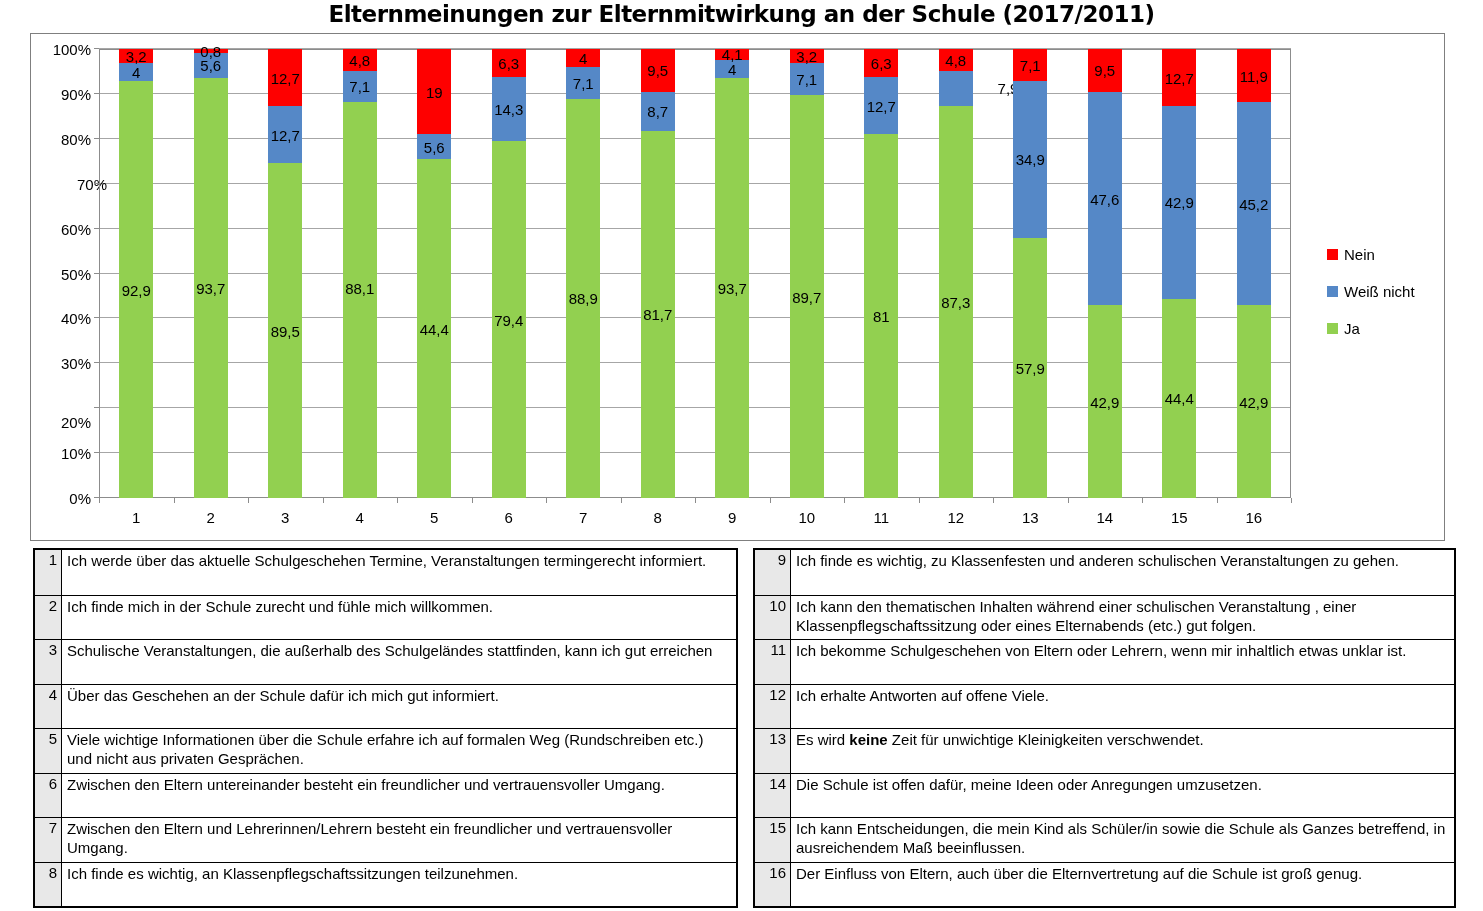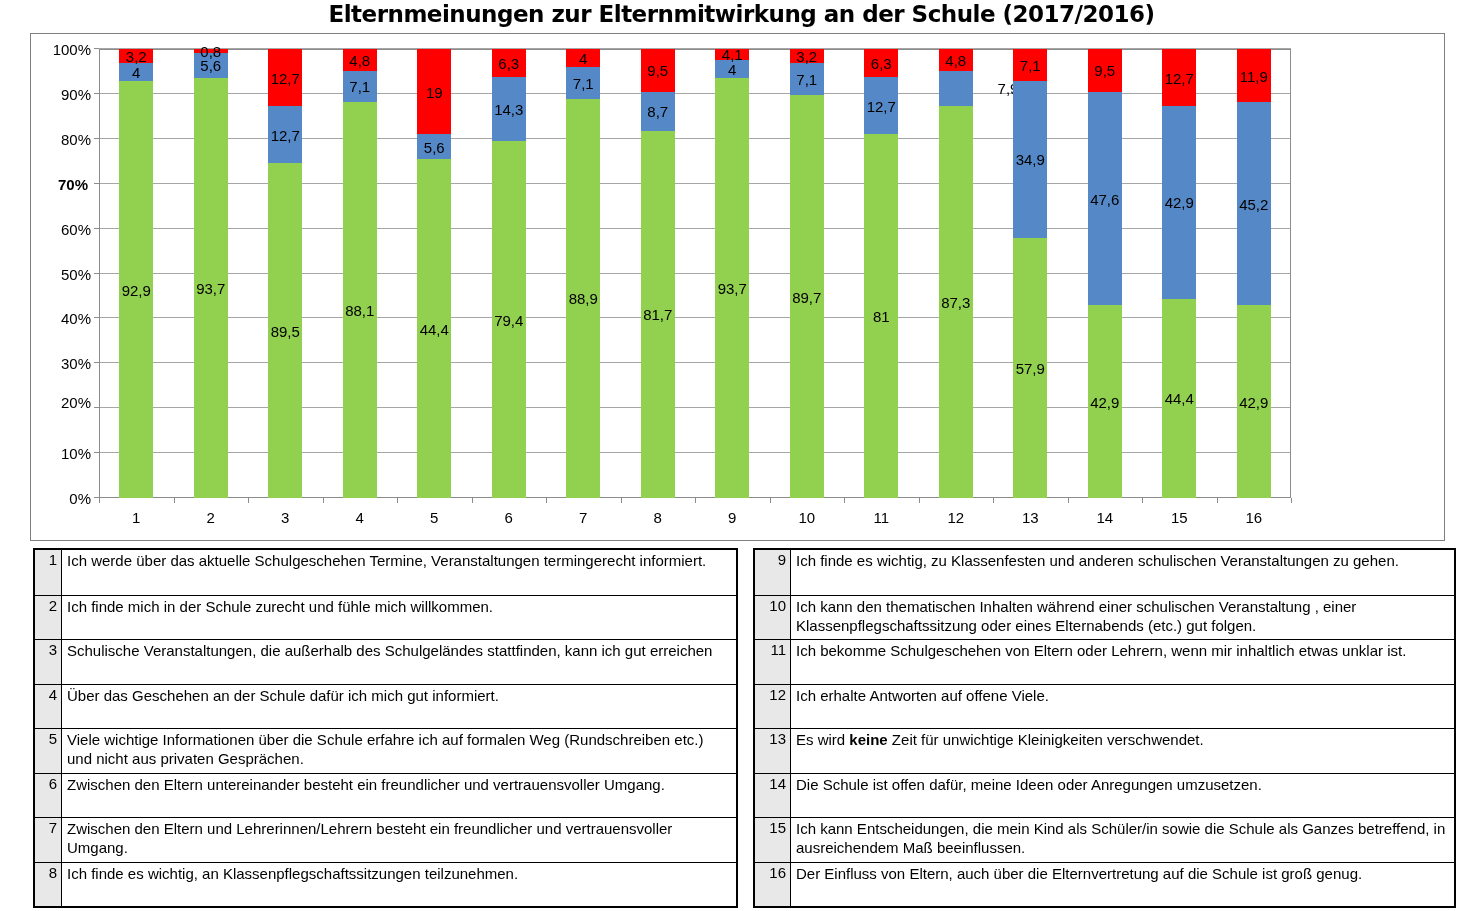--- a/index.html
+++ b/index.html
@@ -42,44 +42,58 @@
     text-align:right; padding:1px 4px 0 0; font-size:15px;
   }
   #tableR .qnum { flex-basis:36px; }
   .qtext { flex:1; padding:1px 5px; font-size:15px; line-height:1.27; }
   .qtext b { font-weight:bold; }
 </style>
 </head>
 <body>
 
 <div id="page">
-  <div id="title">Elternmeinungen zur Elternmitwirkung an der Schule (2017/2016)</div>
+  <div id="title">Elternmeinungen zur Elternmitwirkung an der Schule (2017/2011)</div>
   <div id="chart">
+    <div id="legend">
+        <div class="legend-item">
+          <span class="legend-swatch" style="background: rgb(254, 0, 0);"></span>
+          <span>Nein</span>
+        </div>
+        <div class="legend-item">
+          <span class="legend-swatch" style="background: rgb(85, 136, 199);"></span>
+          <span>Weiß nicht</span>
+        </div>
+        <div class="legend-item">
+          <span class="legend-swatch" style="background: rgb(146, 208, 80);"></span>
+          <span>Ja</span>
+        </div>
+      </div>
   <div class="ylabel" style="left: 10px; top: 464px; width: 50px;">0%</div>
       <div class="ytickmark" style="left: 63px; top: 463px;"></div>
       <div class="gridline" style="left: 68px; top: 418.1px; width: 1192px;"></div>
       <div class="ylabel" style="left: 10px; top: 419.1px; width: 50px;">10%</div>
       <div class="ytickmark" style="left: 63px; top: 418.1px;"></div>
       <div class="gridline" style="left: 68px; top: 373.2px; width: 1192px;"></div>
-      <div class="ylabel" style="left: 10px; top: 368px; width: 50px;">20%</div>
+      <div class="ylabel" style="left: 10px; top: 388px; width: 50px;">20%</div>
       <div class="ytickmark" style="left: 63px; top: 373.2px;"></div>
       <div class="gridline" style="left: 68px; top: 328.3px; width: 1192px;"></div>
       <div class="ylabel" style="left: 10px; top: 329.3px; width: 50px;">30%</div>
       <div class="ytickmark" style="left: 63px; top: 328.3px;"></div>
       <div class="gridline" style="left: 68px; top: 283.4px; width: 1192px;"></div>
       <div class="ylabel" style="left: 10px; top: 284.4px; width: 50px;">40%</div>
       <div class="ytickmark" style="left: 63px; top: 283.4px;"></div>
       <div class="gridline" style="left: 68px; top: 238.5px; width: 1192px;"></div>
       <div class="ylabel" style="left: 10px; top: 239.5px; width: 50px;">50%</div>
       <div class="ytickmark" style="left: 63px; top: 238.5px;"></div>
       <div class="gridline" style="left: 68px; top: 193.6px; width: 1192px;"></div>
       <div class="ylabel" style="left: 10px; top: 194.6px; width: 50px;">60%</div>
       <div class="ytickmark" style="left: 63px; top: 193.6px;"></div>
       <div class="gridline" style="left: 68px; top: 148.7px; width: 1192px;"></div>
-      <div class="ylabel" style="left: 7px; top: 149.7px; width: 50px; font-weight: bold;">70%</div>
+      <div class="ylabel" style="left: 26px; top: 149.7px; width: 50px;">70%</div>
       <div class="ytickmark" style="left: 63px; top: 148.7px;"></div>
       <div class="gridline" style="left: 68px; top: 103.8px; width: 1192px;"></div>
       <div class="ylabel" style="left: 10px; top: 104.8px; width: 50px;">80%</div>
       <div class="ytickmark" style="left: 63px; top: 103.8px;"></div>
       <div class="gridline" style="left: 68px; top: 58.9px; width: 1192px;"></div>
       <div class="ylabel" style="left: 10px; top: 59.9px; width: 50px;">90%</div>
       <div class="ytickmark" style="left: 63px; top: 58.9px;"></div>
       <div class="gridline" style="left: 68px; top: 14px; width: 1192px;"></div>
       <div class="ylabel" style="left: 10px; top: 15px; width: 50px;">100%</div>
       <div class="ytickmark" style="left: 63px; top: 14px;"></div>
@@ -118,21 +132,21 @@
       <div class="seg" style="left: 237.25px; top: 129.046px; width: 34px; height: 334.954px; background: rgb(146, 208, 80);"></div>
       <div class="seg" style="left: 237.25px; top: 72.023px; width: 34px; height: 57.023px; background: rgb(85, 136, 199);"></div>
       <div class="seg" style="left: 237.25px; top: 15px; width: 34px; height: 57.023px; background: rgb(254, 0, 0);"></div>
       <div class="seglabel" style="left: 254.25px; top: 296.523px;">89,5</div>
       <div class="seglabel" style="left: 254.25px; top: 100.534px;">12,7</div>
       <div class="seglabel" style="left: 254.25px; top: 43.5115px;">12,7</div>
       <div class="xlabel" style="left: 254.25px; top: 475px;">3</div>
       <div class="seg" style="left: 311.75px; top: 68.431px; width: 34px; height: 395.569px; background: rgb(146, 208, 80);"></div>
       <div class="seg" style="left: 311.75px; top: 36.552px; width: 34px; height: 31.879px; background: rgb(85, 136, 199);"></div>
       <div class="seg" style="left: 311.75px; top: 15px; width: 34px; height: 21.552px; background: rgb(254, 0, 0);"></div>
-      <div class="seglabel" style="left: 328.75px; top: 276px;">88,1</div>
+      <div class="seglabel" style="left: 328.75px; top: 254px;">88,1</div>
       <div class="seglabel" style="left: 328.75px; top: 52.4915px;">7,1</div>
       <div class="seglabel" style="left: 328.75px; top: 25.776px;">4,8</div>
       <div class="xlabel" style="left: 328.75px; top: 475px;">4</div>
       <div class="seg" style="left: 386.25px; top: 125.454px; width: 34px; height: 338.546px; background: rgb(146, 208, 80);"></div>
       <div class="seg" style="left: 386.25px; top: 100.31px; width: 34px; height: 25.144px; background: rgb(85, 136, 199);"></div>
       <div class="seg" style="left: 386.25px; top: 15px; width: 34px; height: 85.31px; background: rgb(254, 0, 0);"></div>
       <div class="seglabel" style="left: 403.25px; top: 294.727px;">44,4</div>
       <div class="seglabel" style="left: 403.25px; top: 112.882px;">5,6</div>
       <div class="seglabel" style="left: 403.25px; top: 57.655px;">19</div>
       <div class="xlabel" style="left: 403.25px; top: 475px;">5</div>

